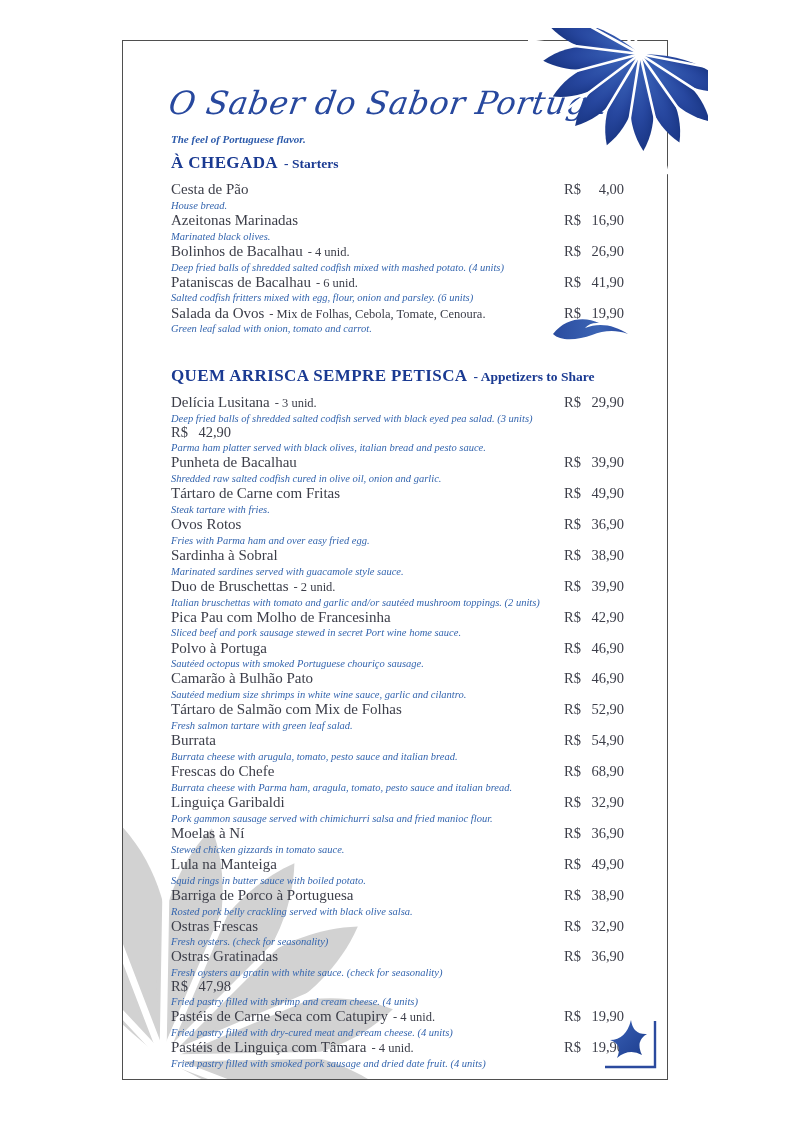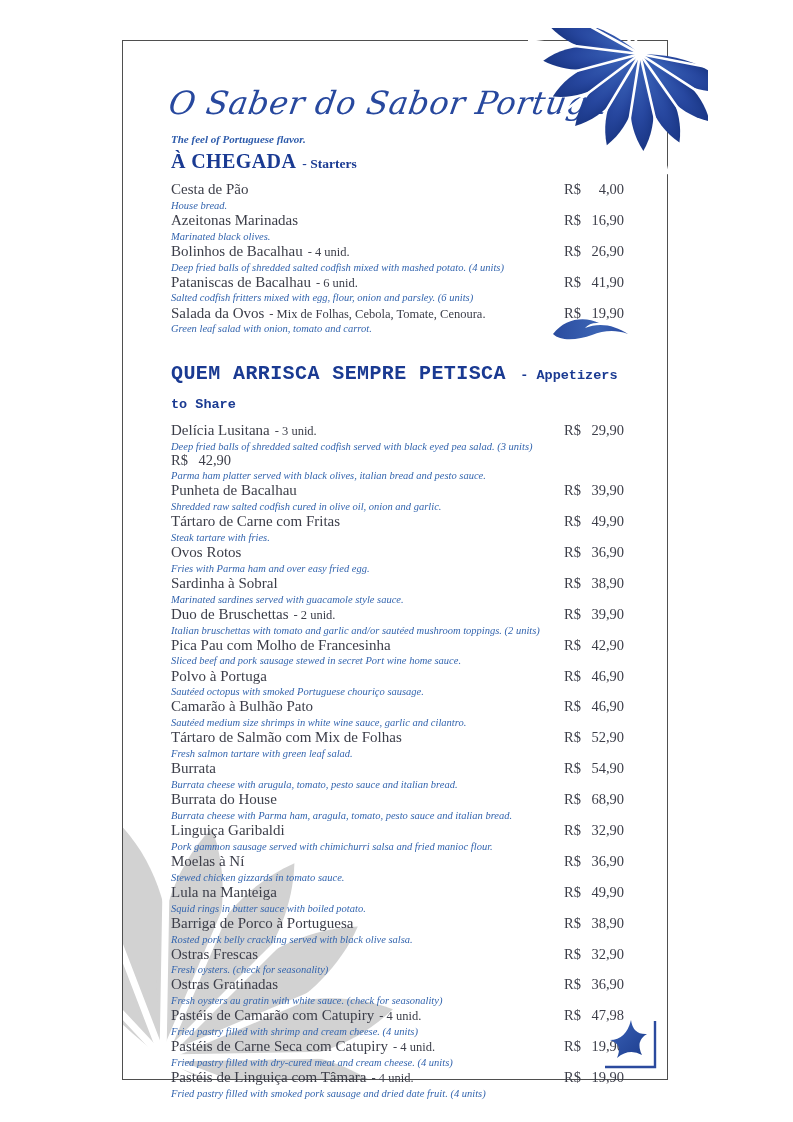--- a/index.html
+++ b/index.html
@@ -10,23 +10,23 @@
   .clip{position:absolute;inset:0;overflow:hidden;}
   .content{position:relative;height:100%;padding:0 43px 0 48px;box-sizing:border-box;z-index:2;}
 
   .title{margin:36px 0 0 -6px;font-family:"DejaVu Serif",serif;font-style:italic;
          font-size:32px;line-height:52px;color:var(--title,#27489e);
          transform:skewX(-9deg);transform-origin:left bottom;letter-spacing:.5px;white-space:nowrap;}
   .subtitle{margin-top:4px;padding-right:57px;text-align:left;font-style:italic;font-weight:600;
             font-size:11px;line-height:13px;color:var(--subtitle,#2d5bab);}
 
   .sec-h{margin:2px 0 0;color:var(--heading,#1a3a92);font-weight:bold;line-height:24px;}
-  .sec-h .pt{font-size:20px;letter-spacing:.4px;}
+  .sec-h .pt{font-size:17px;letter-spacing:.4px;}
   .sec-h .en{font-size:13.5px;}
-  .sec-h.second{margin-top:26px;line-height:26px;font-family:Liberation Mono, monospace;}
+  .sec-h.second{margin-top:26px;line-height:26px;}
 
   ul.items{list-style:none;margin:4px 0 0;padding:0;}
   ul.items.second{margin-top:3px;}
   .item .row{display:flex;align-items:baseline;line-height:17.8px;}
   .item .nm{flex:1;min-width:0;white-space:nowrap;}
   .item .name{font-size:15px;color:var(--ink,#3c3e49);}
   .item .sfx{font-size:12.5px;color:var(--ink,#3c3e49);margin-left:5px;}
   .item .price{width:60px;flex:none;display:flex;justify-content:space-between;
                font-size:14.5px;color:var(--ink,#3c3e49);}
   .item .desc{font-size:10.5px;line-height:11.1px;font-style:italic;color:var(--desc,#3465ae);white-space:nowrap;}
@@ -273,21 +273,21 @@
       <div class="price">
                 <span>R$</span>
                 <span class="amt">54,90</span>
               </div>
     </div>
     <div class="desc">Burrata cheese with arugula, tomato, pesto sauce and italian bread.</div>
   </li>
 
   <li class="item">
     <div class="row">
-      <div class="nm"><span class="name">Burrata do House</span><span class="sfx"></span></div>
+      <div class="nm"><span class="name">Frescas do Chefe</span><span class="sfx"></span></div>
       <div class="price">
                 <span>R$</span>
                 <span class="amt">68,90</span>
               </div>
     </div>
     <div class="desc">Burrata cheese with Parma ham, aragula, tomato, pesto sauce and italian bread.</div>
   </li>
 
   <li class="item">
     <div class="row">
@@ -350,21 +350,20 @@
       <div class="price">
                 <span>R$</span>
                 <span class="amt">36,90</span>
               </div>
     </div>
     <div class="desc">Fresh oysters au gratin with white sauce. (check for seasonality)</div>
   </li>
 
   <li class="item">
     <div class="row">
-      <div class="nm"><span class="name">Pastéis de Camarão com Catupiry</span><span class="sfx">- 4 unid.</span></div>
       <div class="price">
                 <span>R$</span>
                 <span class="amt">47,98</span>
               </div>
     </div>
     <div class="desc">Fried pastry filled with shrimp and cream cheese. (4 units)</div>
   </li>
 
   <li class="item">
     <div class="row">

